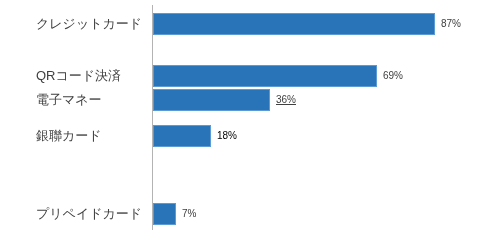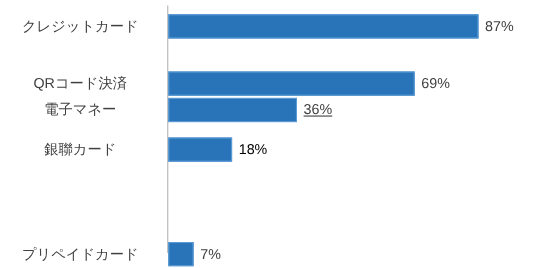--- a/index.html
+++ b/index.html
@@ -34,25 +34,26 @@
     width: 500px;
     height: 22px;
   }
   .cat-label {
     position: absolute;
     left: 0;
     top: 0;
     width: 146px;
     height: 22px;
     line-height: 22px;
-    text-align: center;
+    text-align: left;
     font-size: 13px;
     color: #404040;
     white-space: nowrap;
     letter-spacing: 0px;
+    padding-left: 36px;
   }
   .bar-wrap {
     position: absolute;
     left: 153px;
     top: 0;
     height: 22px;
   }
   .bar {
     position: absolute;
     left: 0;
@@ -60,21 +61,21 @@
     height: 22px;
     background: #2973b8;
     border: 1px solid #5b9bd5;
     box-sizing: border-box;
   }
   .value-label {
     position: absolute;
     top: 0;
     height: 22px;
     line-height: 22px;
-    font-size: 13px;
+    font-size: 10px;
     color: #404040;
     white-space: nowrap;
   }
 </style>
 </head>
 <body>
 
 <div id="chart-root" style="background: rgb(255, 255, 255);">
 
   <div id="axis-line" style="background: rgb(179, 179, 179);"></div>
@@ -105,21 +106,21 @@
 
   <div class="bar-row" style="top:125px;">
     <div class="cat-label" style="color: rgb(64, 64, 64);">銀聯カード</div>
     <div class="bar-wrap">
       <div class="bar" id="bar-3" style="width: 58px; background: rgb(41, 115, 184); border-color: rgb(91, 155, 213);"></div>
       <div class="value-label" id="val-3" style="left: 64px; color: #000000;">18%</div>
     </div>
   </div>
 
 
-  <div class="bar-row" style="top:203px;margin-top:17px;">
+  <div class="bar-row" style="top:203px;">
     <div class="cat-label" style="color: rgb(64, 64, 64);">プリペイドカード</div>
     <div class="bar-wrap">
       <div class="bar" id="bar-5" style="width: 23px; background: rgb(41, 115, 184); border-color: rgb(91, 155, 213);"></div>
       <div class="value-label" id="val-5" style="left: 29px; color: rgb(64, 64, 64);">7%</div>
     </div>
   </div>
 
 </div>
 
 </body></html>

